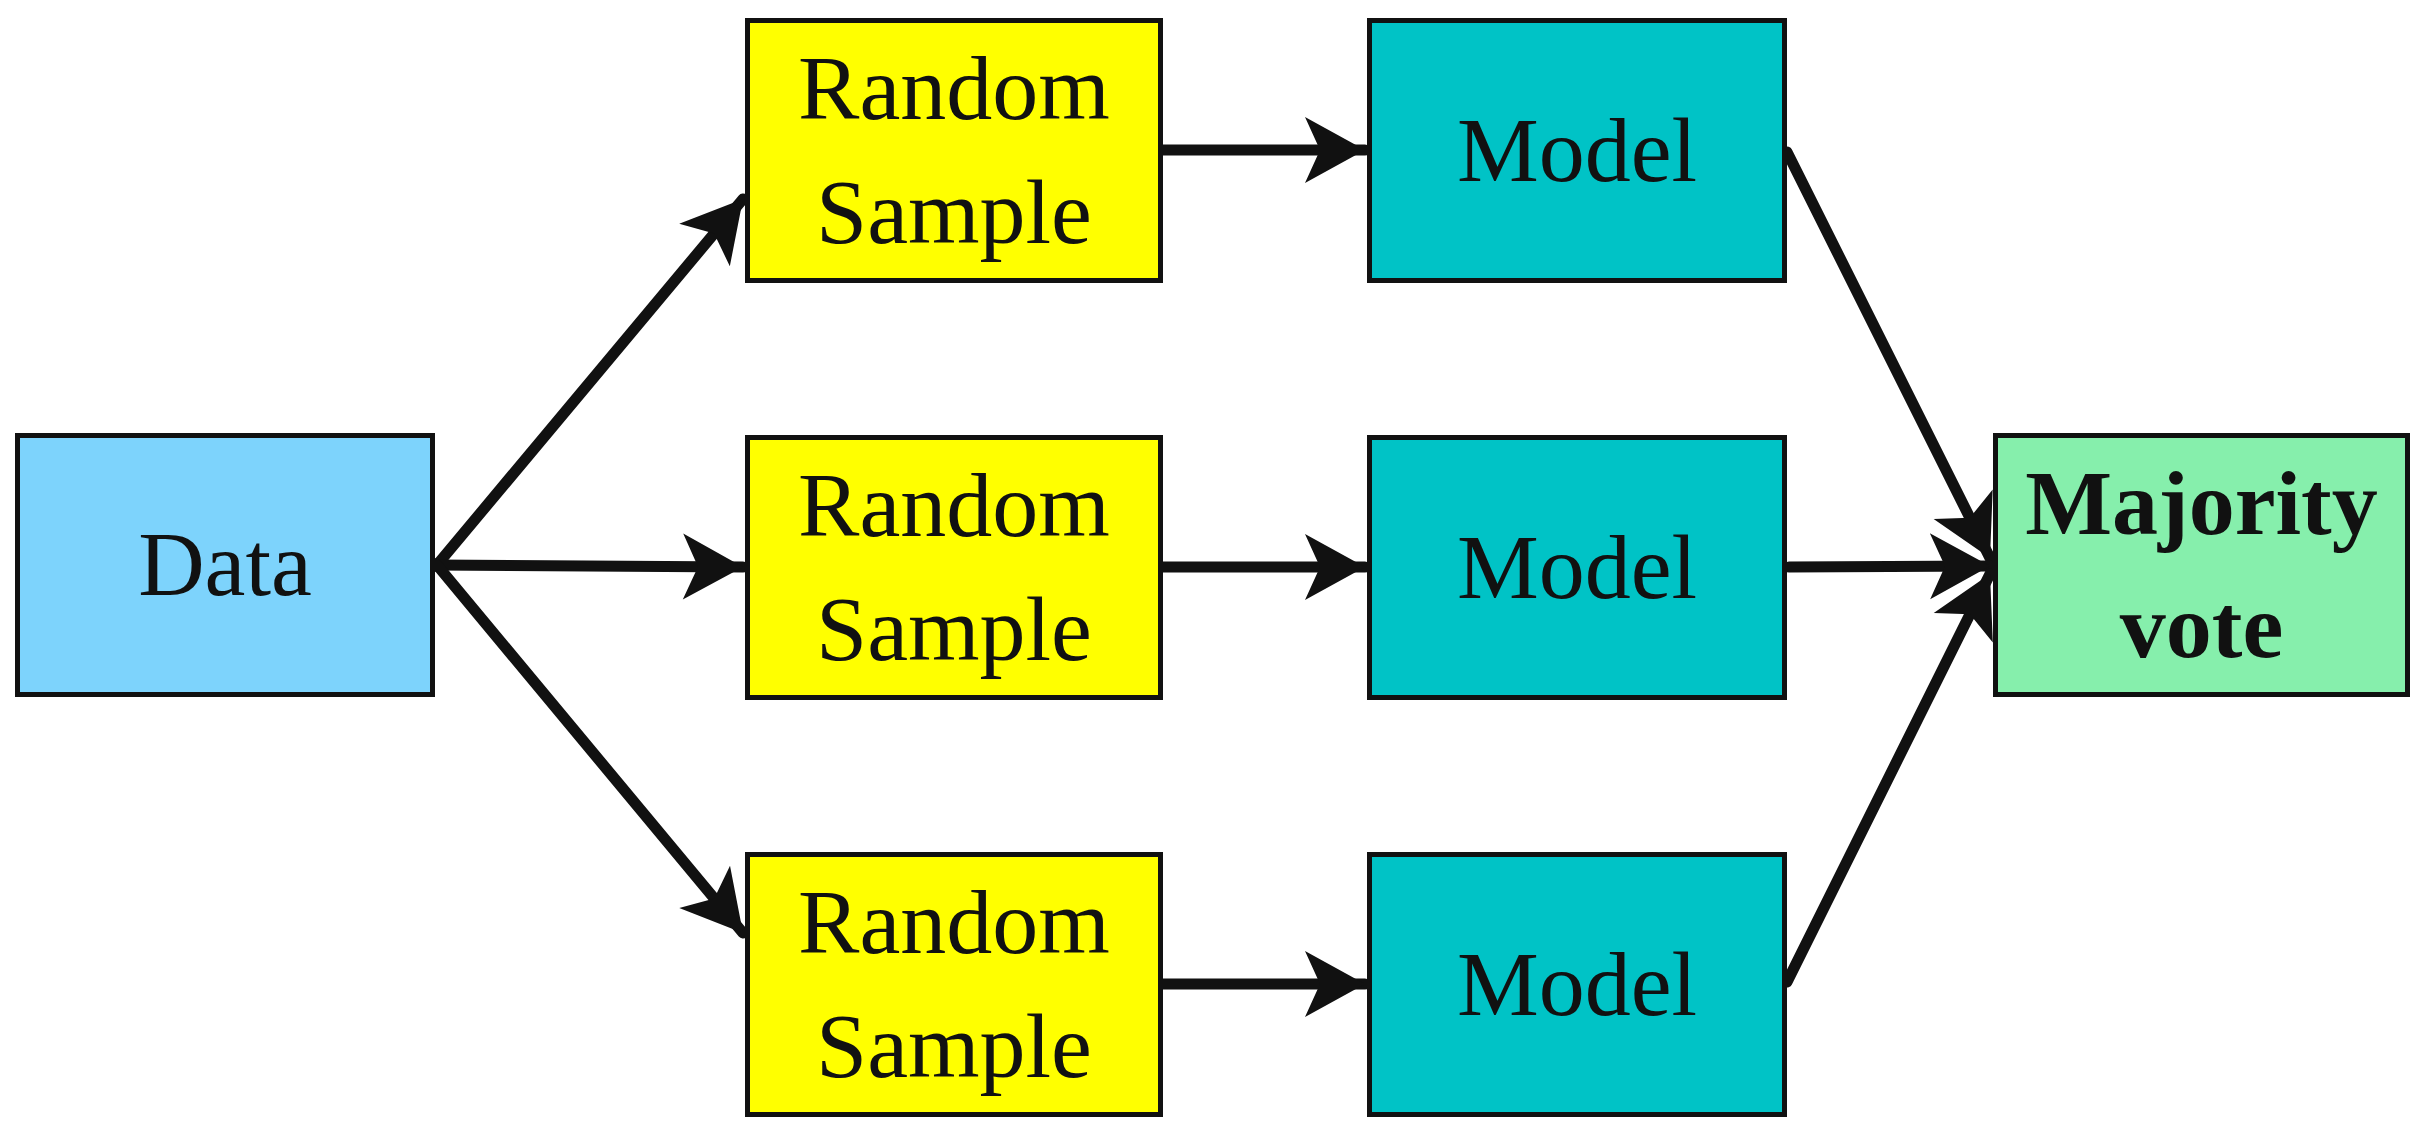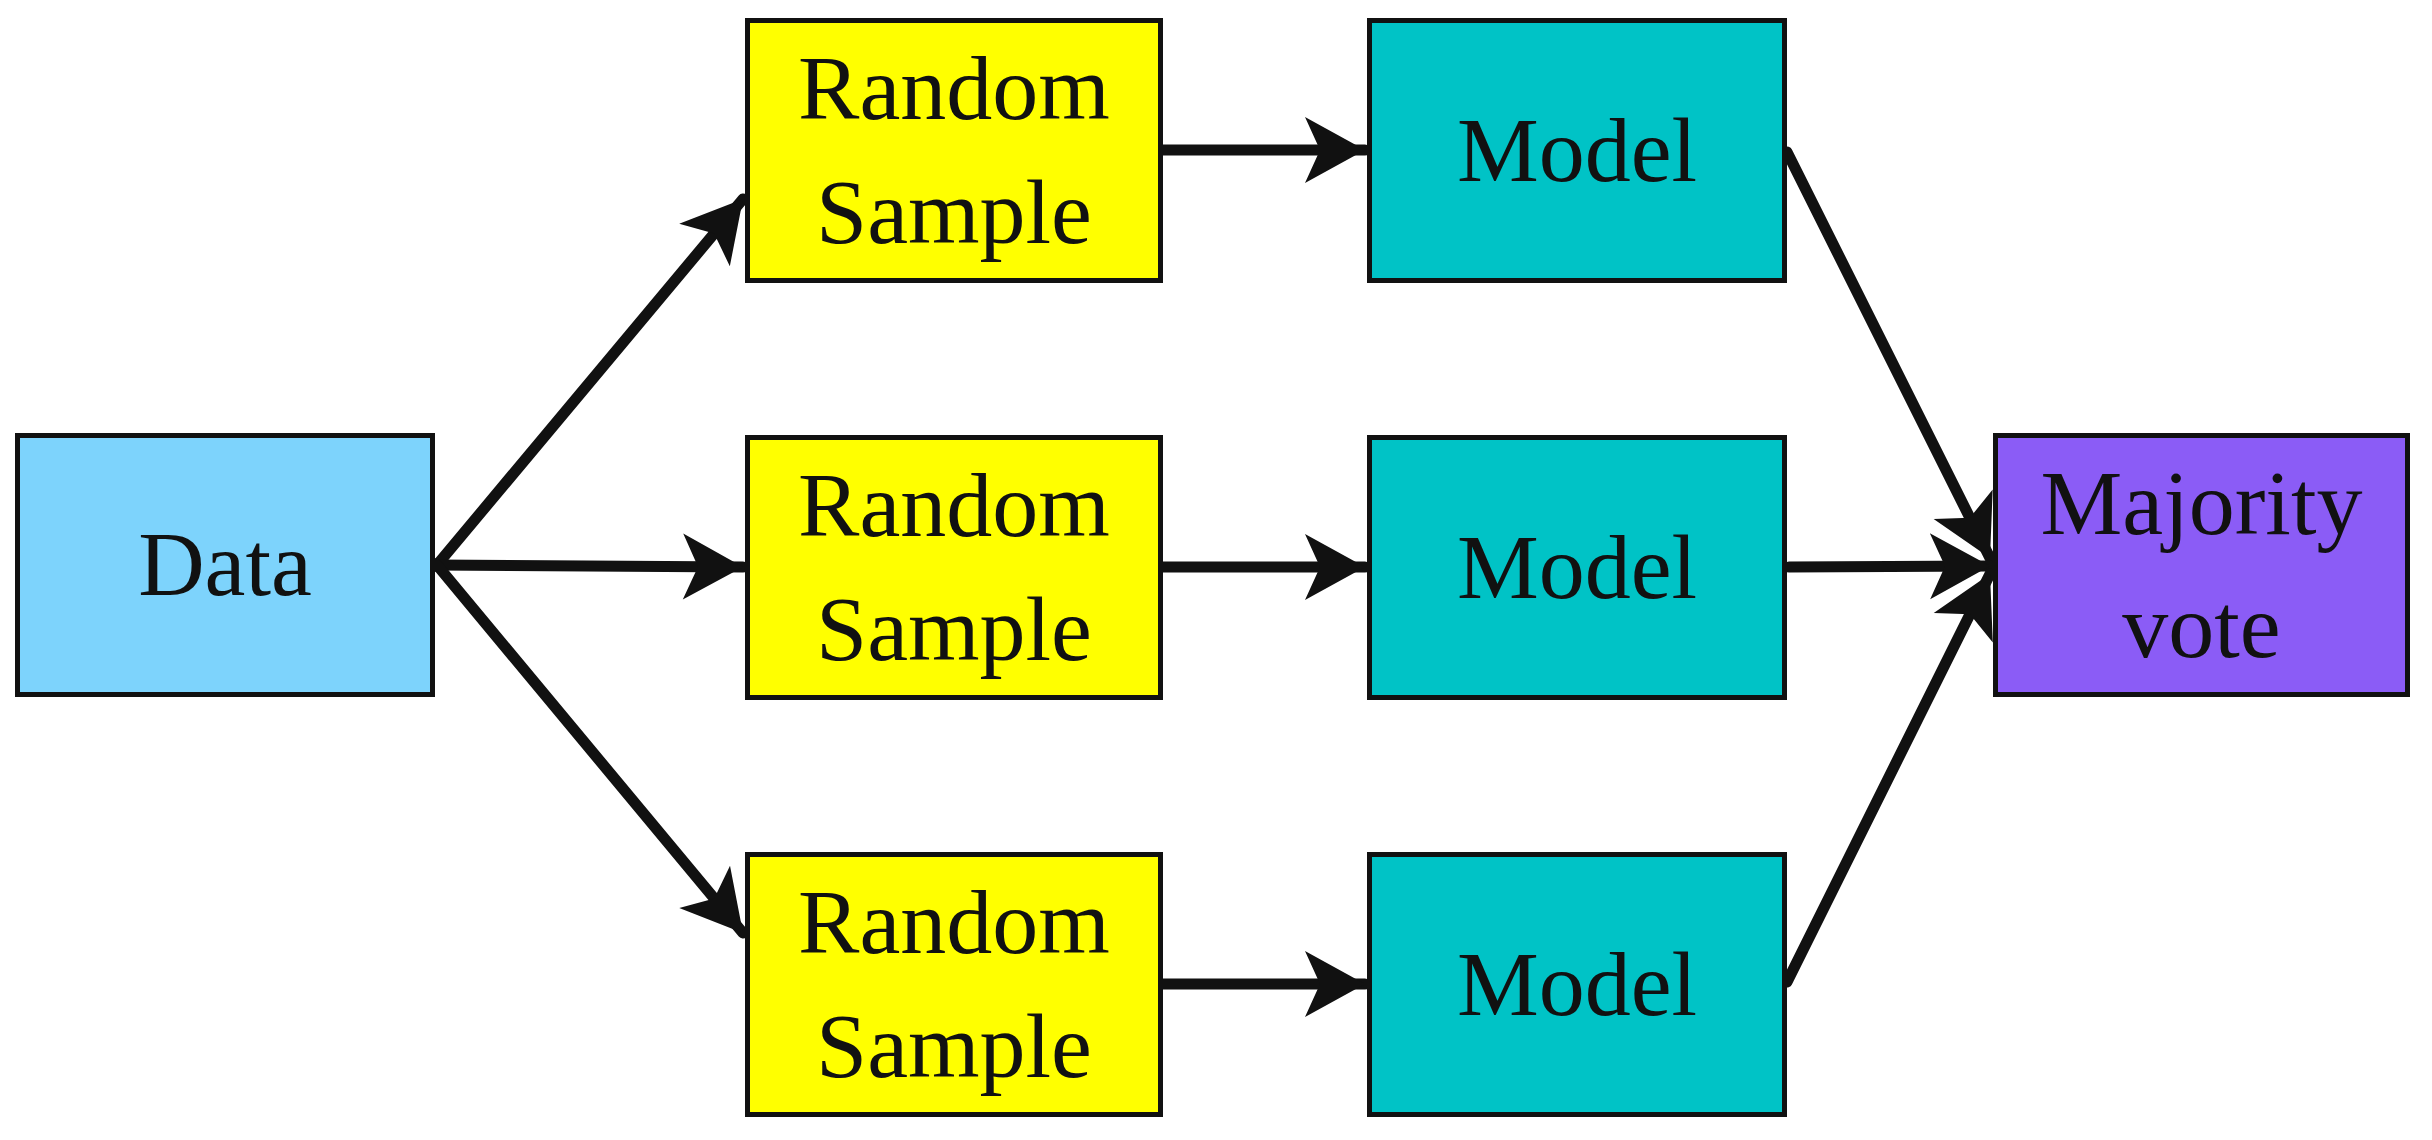--- a/index.html
+++ b/index.html
@@ -90,18 +90,18 @@
   </div>
 
   <div class="node node-model-mid" style="background-color: rgb(0, 195, 198);">
     <span>Model</span>
   </div>
 
   <div class="node node-model-bot" style="background-color: rgb(0, 195, 198);">
     <span>Model</span>
   </div>
 
-  <div class="node node-majority" style="background-color: #8b5cf6;">
+  <div class="node node-majority" style="background-color: #86efac; font-weight: bold;">
     <span>Majority
 vote</span>
   </div>
 
 </div>
 
 </body></html>

